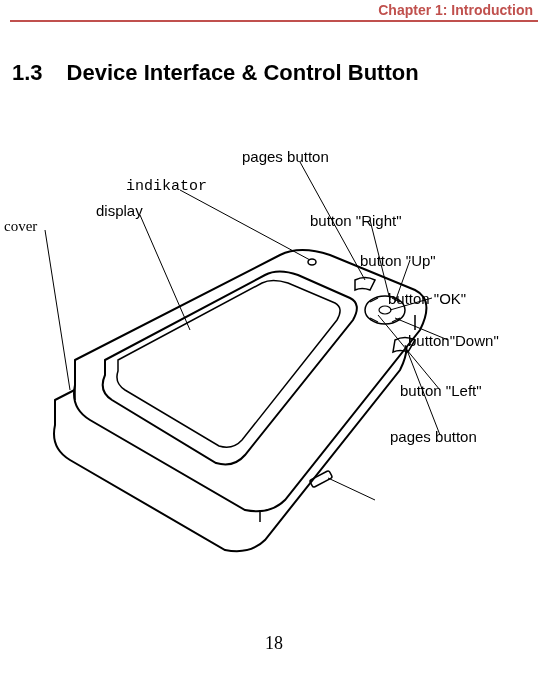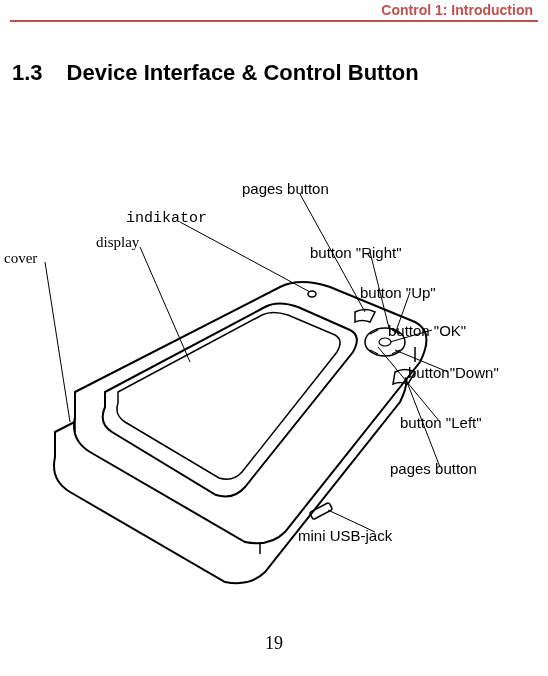--- a/index.html
+++ b/index.html
@@ -34,41 +34,40 @@
     font-weight: bold;
     color: #000;
   }
   .section-num { display: inline-block; margin-right: 24px; text-align: center; }
   .diagram {
     position: absolute;
     top: 140px;
     left: 0;
     width: 548px;
     height: 440px;
-    margin-top: 32px;
   }
   .label {
     position: absolute;
     font-size: 15px;
     color: #000;
     white-space: nowrap;
   }
   .page-num {
     position: absolute;
     bottom: 22px;
     left: 50%;
     transform: translateX(-50%);
     font-family: "Times New Roman", serif;
     font-size: 18px;
   }
 </style>
 </head>
 <body>
 
-<div class="chapter-header">Control 1: Introduction</div>
+<div class="chapter-header">Chapter 1: Introduction</div>
 <div class="header-line"></div>
 
 <div class="section-heading">
   <span class="section-num">1.3</span><span>Device Interface &amp; Control Button</span>
 </div>
 
 <div class="diagram">
   <svg width="548" height="440" viewBox="0 0 548 440">
 
     <path d="M 55 260 L 260 155 Q 280 145 310 155 L 395 190 Q 415 200 400 230 L 265 400 Q 250 415 225 410 L 70 320 Q 50 308 55 285 Z" fill="none" stroke="#000" stroke-width="2"></path>
@@ -101,24 +100,23 @@
     <line x1="410" y1="120" x2="395" y2="162" stroke="#000" stroke-width="1"></line>
     <line x1="432" y1="158" x2="390" y2="170" stroke="#000" stroke-width="1"></line>
     <line x1="448" y1="200" x2="395" y2="178" stroke="#000" stroke-width="1"></line>
     <line x1="440" y1="250" x2="378" y2="175" stroke="#000" stroke-width="1"></line>
     <line x1="440" y1="295" x2="405" y2="205" stroke="#000" stroke-width="1"></line>
     <line x1="375" y1="360" x2="328" y2="338" stroke="#000" stroke-width="1"></line>
   </svg>
 
   <div class="label" style="left:242px; top:8px;">pages button</div>
   <div class="label" style="left:126px; top:38px;font-family:Liberation Mono, monospace;">indikator</div>
-  <div class="label" style="left:96px;  top:62px;font-family:Liberation Serif, serif;">display</div>
+  <div class="label" style="left:96px;  top:62px;">display</div>
   <div class="label" style="left:4px;   top:78px;font-family:Liberation Serif, serif;">cover</div>
   <div class="label" style="left:310px; top:72px;">button "Right"</div>
   <div class="label" style="left:360px; top:112px;">button "Up"</div>
   <div class="label" style="left:388px; top:150px;">button "OK"</div>
   <div class="label" style="left:408px; top:192px;">button"Down"</div>
   <div class="label" style="left:400px; top:242px;">button "Left"</div>
   <div class="label" style="left:390px; top:288px;">pages button</div>
-  <div class="label" style="left:298px; top:355px;">mini USB-jack</div>
 </div>
 
-<div class="page-num">19</div>
+<div class="page-num">18</div>
 
 </body></html>

